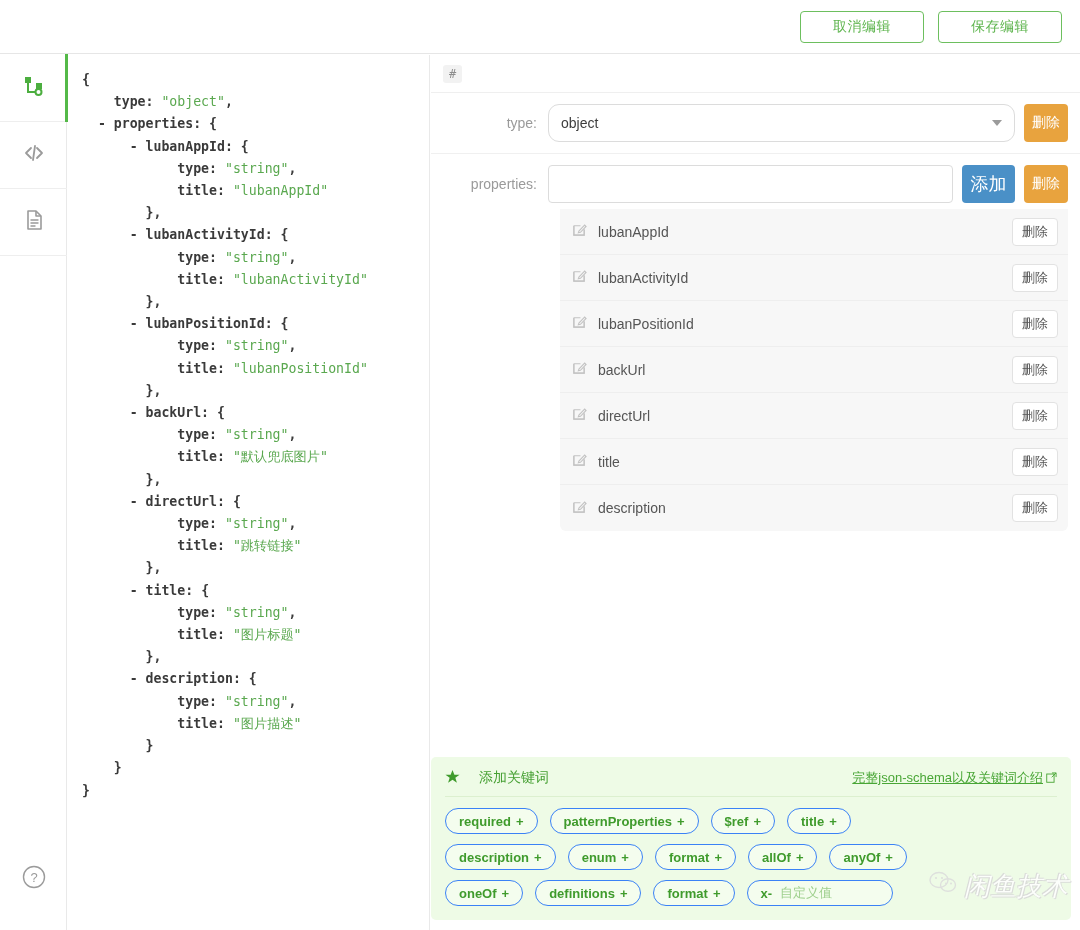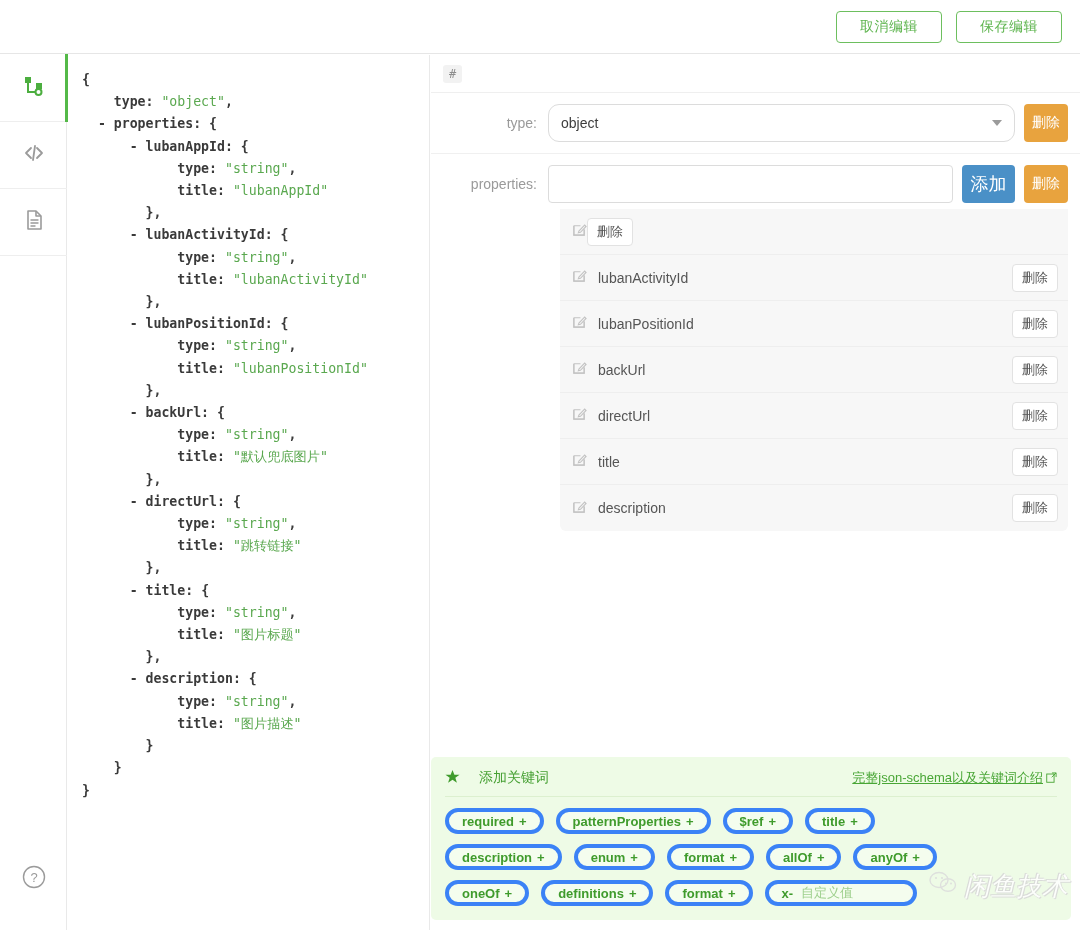--- a/index.html
+++ b/index.html
@@ -23,21 +23,21 @@
   .topbtn {
     height: 32px; min-width: 92px;
     border: 1px solid #6dbf5e;
     border-radius: 4px;
     background: #ffffff;
     color: #5db44d;
     font-size: 14px;
     display: flex; align-items: center; justify-content: center;
     margin-left: 14px;
     cursor: pointer;
-    padding: 0 23px;
+    padding: 0 32px;
     letter-spacing: .5px;
   }
 
   
   .rail {
     position: absolute; left: 0; top: 55px; width: 67px; height: 875px;
     background: #ffffff;
     border-right: 1px solid #e9e9e9;
   }
   .rail-item {
@@ -182,21 +182,21 @@
   }
   .kw-title { display: flex; align-items: center; gap: 19px; color: #46a033; font-size: 14px; }
   .kw-link {
     color: #49a636; font-size: 13px; text-decoration: underline;
     display: flex; align-items: center; gap: 3px; cursor: pointer;
   }
   .kw-rows { padding-top: 11px; }
   .kw-row { display: flex; gap: 12px; margin-bottom: 10px; }
   .kw-row:last-child { margin-bottom: 0; }
   .chip {
-    border: 4px solid #3b82f6; border-radius: 14px;
+    border: 1px solid #3b82f6; border-radius: 14px;
     background: #f4fdee; color: #3f9b2c;
     font-size: 13px; font-weight: bold;
     height: 26px; padding: 0 13px;
     display: flex; align-items: center; gap: 5px;
     cursor: pointer; white-space: nowrap;
   }
   .chip .plus { font-weight: bold; }
   .chip-custom { gap: 8px; padding-right: 60px; }
   .chip-custom .ph { color: #9ed08d; font-weight: normal; }
 
@@ -287,20 +287,21 @@
         <div class="btn-del-orange">删除</div>
       </div>
 
       <div class="proplist" id="proplist">
           <div class="proprow">
             <span><svg width="15" height="15" viewBox="0 0 16 16">
                 <path d="M2 4 H9 M2 4 V14 H13 V8" fill="none" stroke="#c3c3c3" stroke-width="1.2"></path>
                 <path d="M2 4 V14 H13 V8" fill="none" stroke="#c3c3c3" stroke-width="1.2"></path>
                 <path d="M7.5 9.5 L13.5 3.3 L15 4.8 L9 11 L6.8 11.4 Z" fill="none" stroke="#c3c3c3" stroke-width="1.2"></path>
               </svg></span>
+            <span class="pname">lubanAppId</span>
             <button class="btn-del-white">删除</button>
           </div>
           <div class="proprow">
             <span><svg width="15" height="15" viewBox="0 0 16 16">
                 <path d="M2 4 H9 M2 4 V14 H13 V8" fill="none" stroke="#c3c3c3" stroke-width="1.2"></path>
                 <path d="M2 4 V14 H13 V8" fill="none" stroke="#c3c3c3" stroke-width="1.2"></path>
                 <path d="M7.5 9.5 L13.5 3.3 L15 4.8 L9 11 L6.8 11.4 Z" fill="none" stroke="#c3c3c3" stroke-width="1.2"></path>
               </svg></span>
             <span class="pname">lubanActivityId</span>
             <button class="btn-del-white">删除</button>

